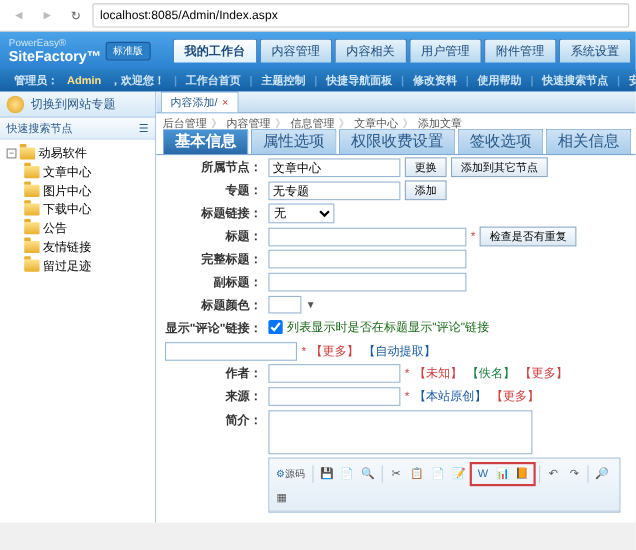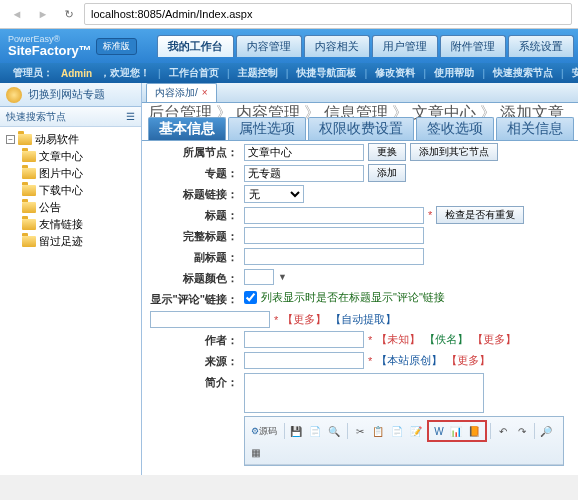--- a/index.html
+++ b/index.html
@@ -43,21 +43,21 @@
 .tree-toggle { width: 9px; height: 9px; border: 1px solid #888; display: flex; align-items: center; justify-content: center; font-size: 8px; line-height: 1; color: #555; }
 .folder-icon { width: 14px; height: 11px; background: linear-gradient(#ffe28a, #e8b030); border-radius: 1px; position: relative; }
 .folder-icon::before { content: ''; position: absolute; top: -3px; left: 0; width: 6px; height: 3px; background: #e8b030; border-radius: 1px 1px 0 0; }
 
 
 .main { flex: 1; background: #fff; display: flex; flex-direction: column; overflow: hidden; }
 .main-tabs { height: 20px; background: linear-gradient(#e8f3fb, #c6ddf0); display: flex; align-items: flex-end; padding-left: 4px; font-size: 10px; border-bottom: 1px solid #7ba8d0; }
 .mtab { padding: 2px 8px; border: 1px solid #7ba8d0; border-bottom: none; background: #eaf3fb; color: #2a5a8a; margin-right: 2px; cursor: pointer; border-radius: 2px 2px 0 0; }
 .mtab.active { background: #fff; }
 .mtab-close { color: #d04040; margin-left: 4px; }
-.breadcrumb { height: 18px; display: flex; padding-left: 6px; font-size: 16px; color: #555; gap: 4px; }
+.breadcrumb { height: 18px; display: flex; align-items: center; padding-left: 6px; font-size: 10px; color: #555; gap: 4px; }
 .breadcrumb span.sep { color: #aaa; }
 .inner-tabs { height: 20px; display: flex; align-items: flex-end; padding-left: 6px; border-bottom: 1px solid #7ba8d0; font-size: 14px; gap: 2px; }
 .itab { padding: 2px 10px; background: linear-gradient(#cfe3f5, #a8cceb); border: 1px solid #7ba8d0; border-bottom: none; color: #2a5a8a; cursor: pointer; border-radius: 2px 2px 0 0; }
 .itab.active { background: linear-gradient(#4a95d5, #2a6aa8); color: #fff; font-weight: bold; }
 
 .form-area { flex: 1; overflow: auto; padding: 2px 8px; }
 .form-row { display: flex; align-items: flex-start; margin-bottom: 3px; font-size: 11px; }
 .form-label { width: 94px; text-align: right; padding-right: 6px; font-weight: bold; color: #333; line-height: 18px; }
 .form-value { flex: 1; display: flex; align-items: center; gap: 4px; flex-wrap: wrap; }
 .txt { height: 17px; border: 1px solid #9ab8d3; padding: 0 3px; font-size: 11px; background: #fff; }

